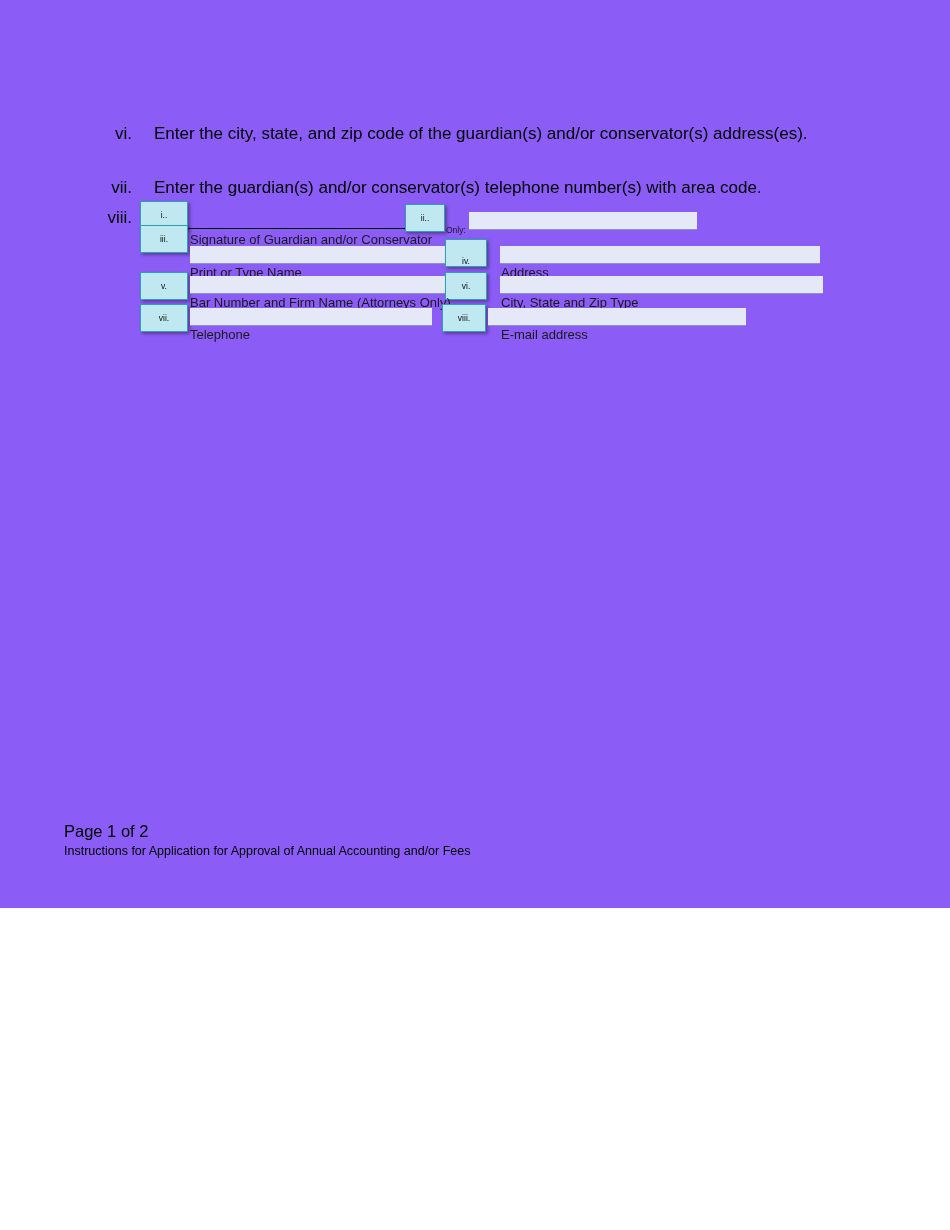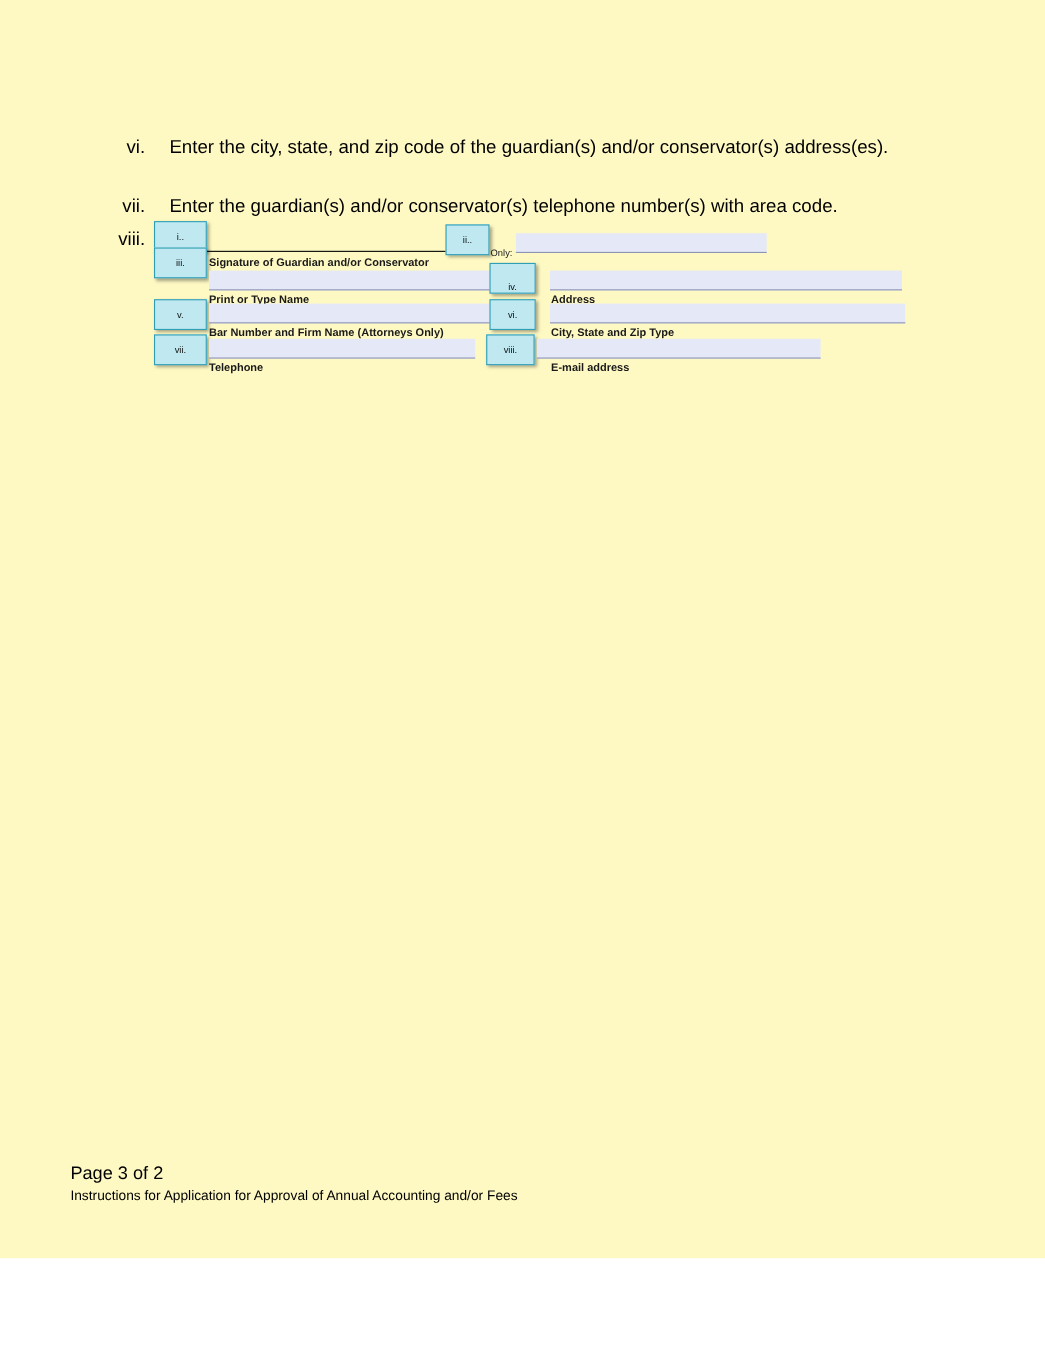--- a/index.html
+++ b/index.html
@@ -7,22 +7,22 @@
     padding: 0;
     background: #ffffff;
   }
   body {
     font-family: "Liberation Sans", sans-serif;
     color: #000000;
   }
   .page {
     position: relative;
     width: 950px;
-    height: 1144px;
-    background: #fef9c3;
+    height: 908px;
+    background: #8b5cf6;
     overflow: hidden;
   }
 
   
   .instructions {
     position: absolute;
     left: 84px;
     top: 98px;
     width: 790px;
   }
@@ -75,25 +75,24 @@
     border-bottom: 1px solid #8d93b5;
     box-sizing: border-box;
   }
   .field-plain {
     position: absolute;
     border-bottom: 1px solid #000000;
     box-sizing: border-box;
   }
   .caption {
     position: absolute;
-    font-size: 10px;
+    font-size: 13px;
     line-height: 9px;
     color: #1a1a1a;
     white-space: nowrap;
-    font-weight: bold;
   }
   .inline-label {
     position: absolute;
     font-size: 8.5px;
     line-height: 10px;
     color: #1a1a1a;
     white-space: nowrap;
   }
 
   
@@ -198,17 +197,17 @@
 
     <div class="field" style="left:353px; top:110px; width:258px; height:18px;"></div>
 
     <div class="caption" style="left:55px; top:132px;">Telephone</div>
 
     <div class="caption" style="left:366px; top:132px;">E-mail address</div>
 
   </div>
 
   <div class="footer">
-    <div class="footer-page">Page 3 of 2</div>
+    <div class="footer-page">Page 1 of 2</div>
     <div class="footer-line">Instructions for Application for Approval of Annual Accounting and/or Fees</div>
   </div>
 
 </div>
 
 </body></html>

